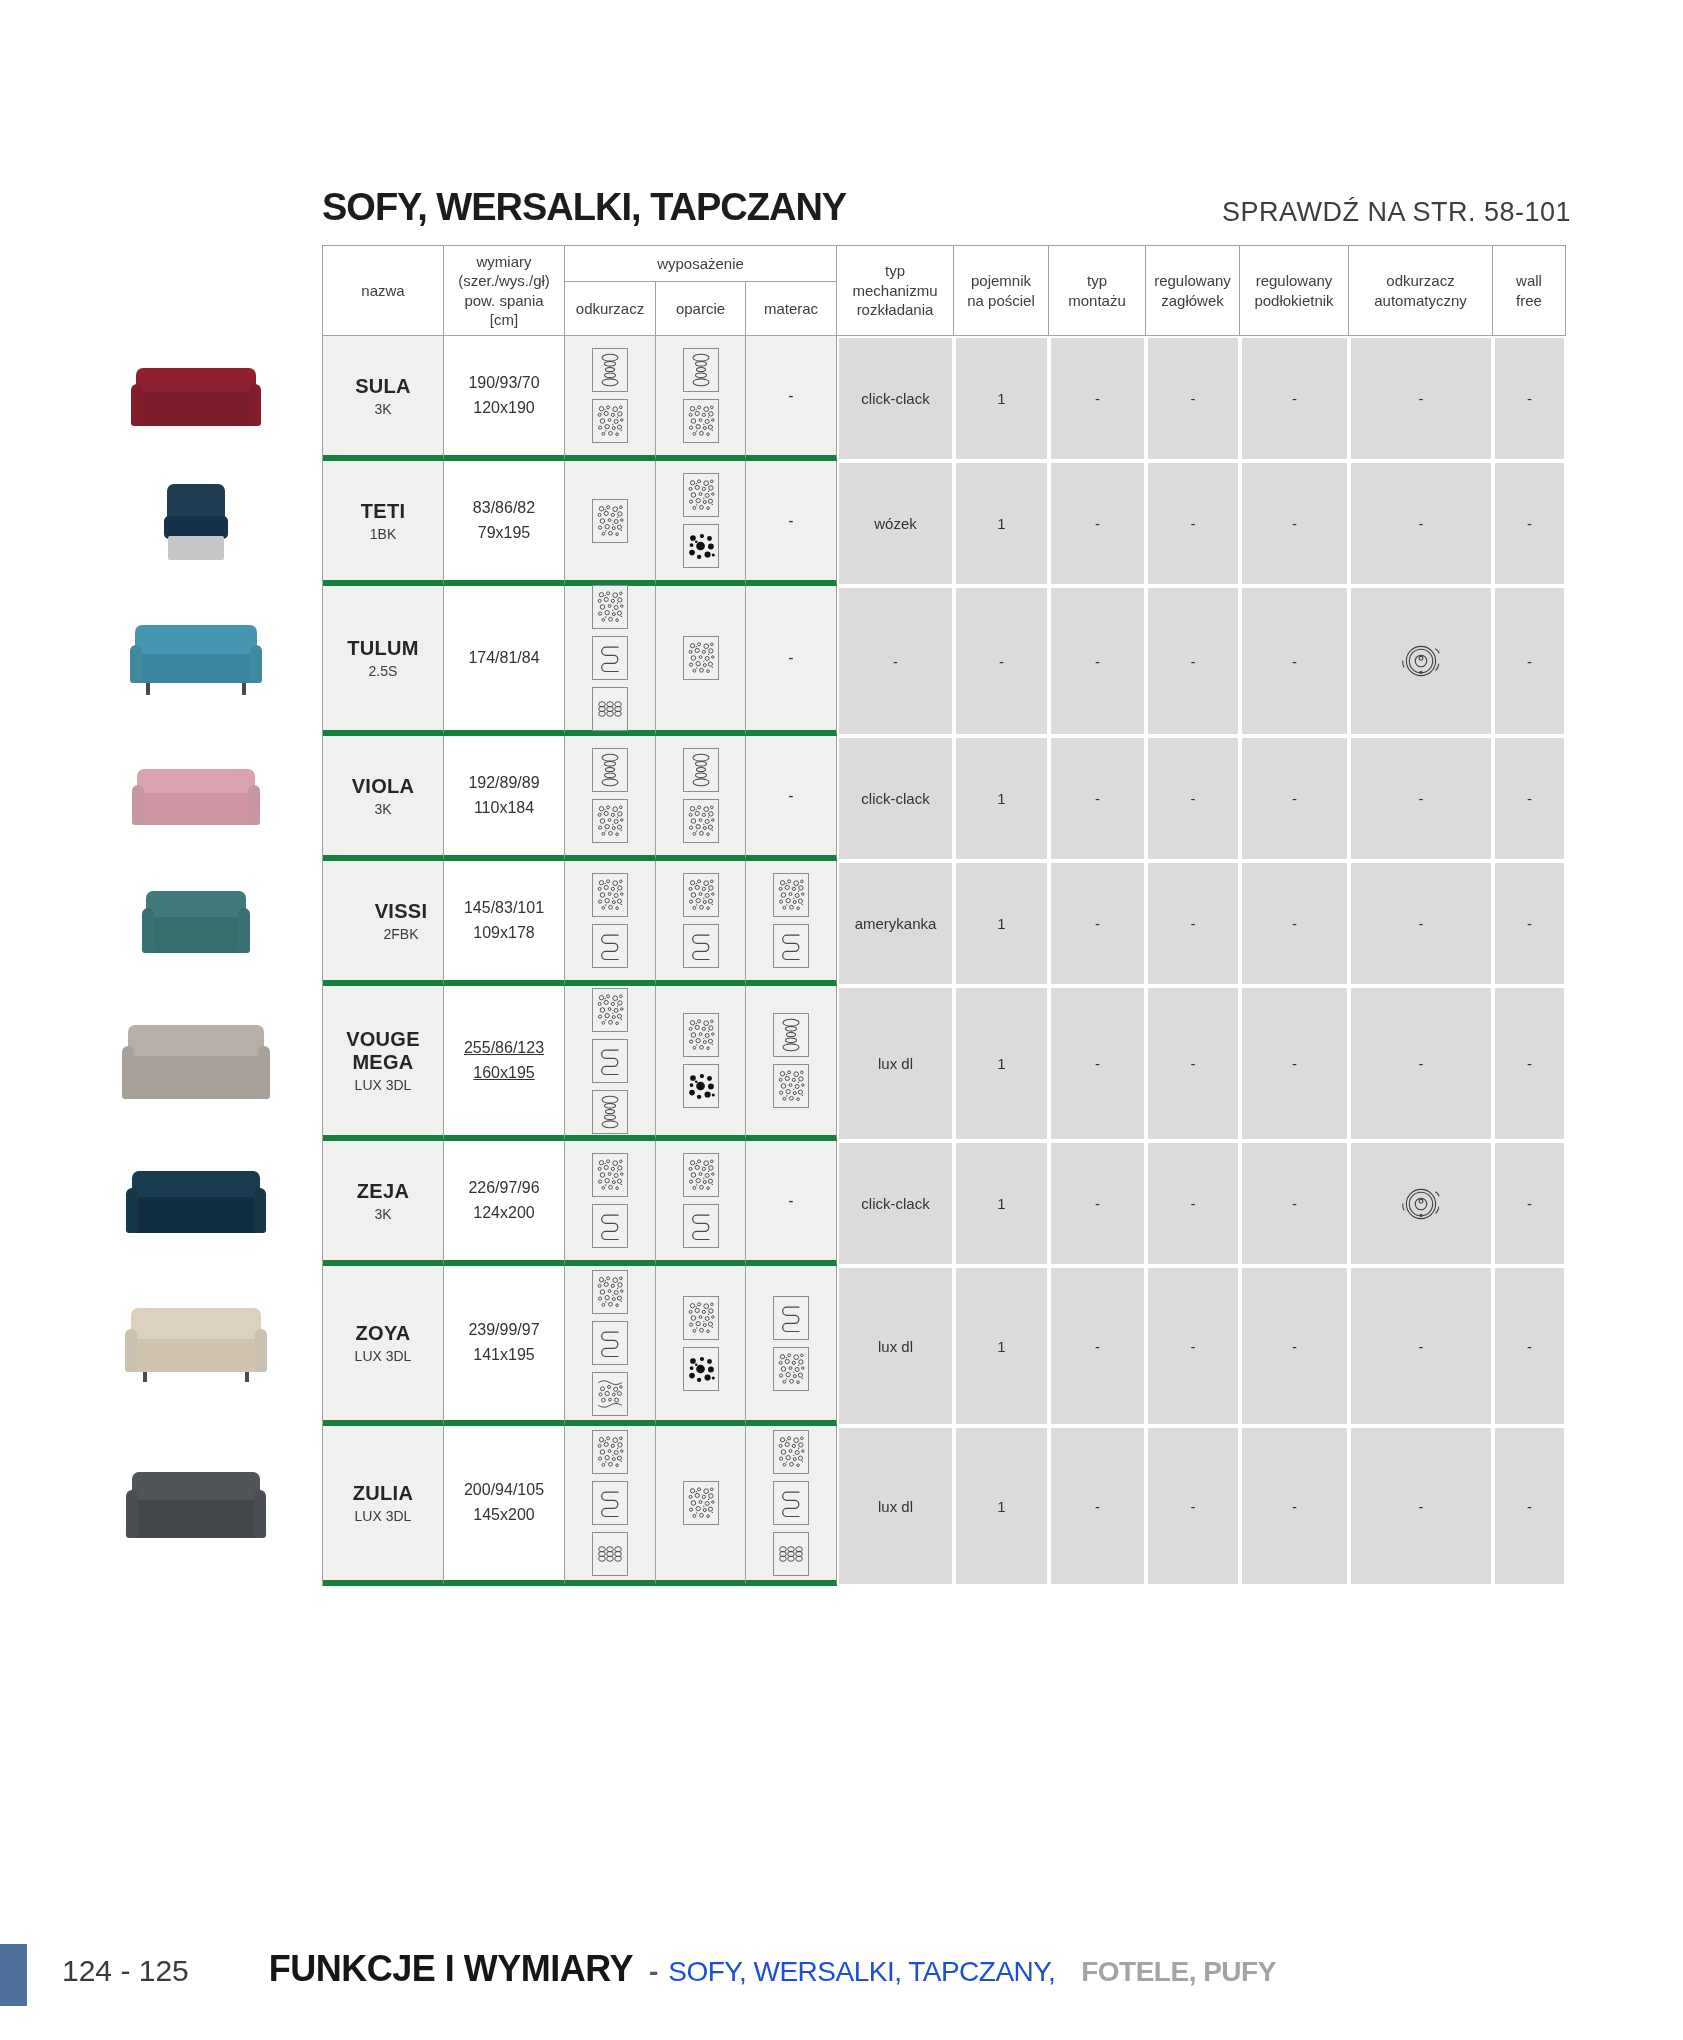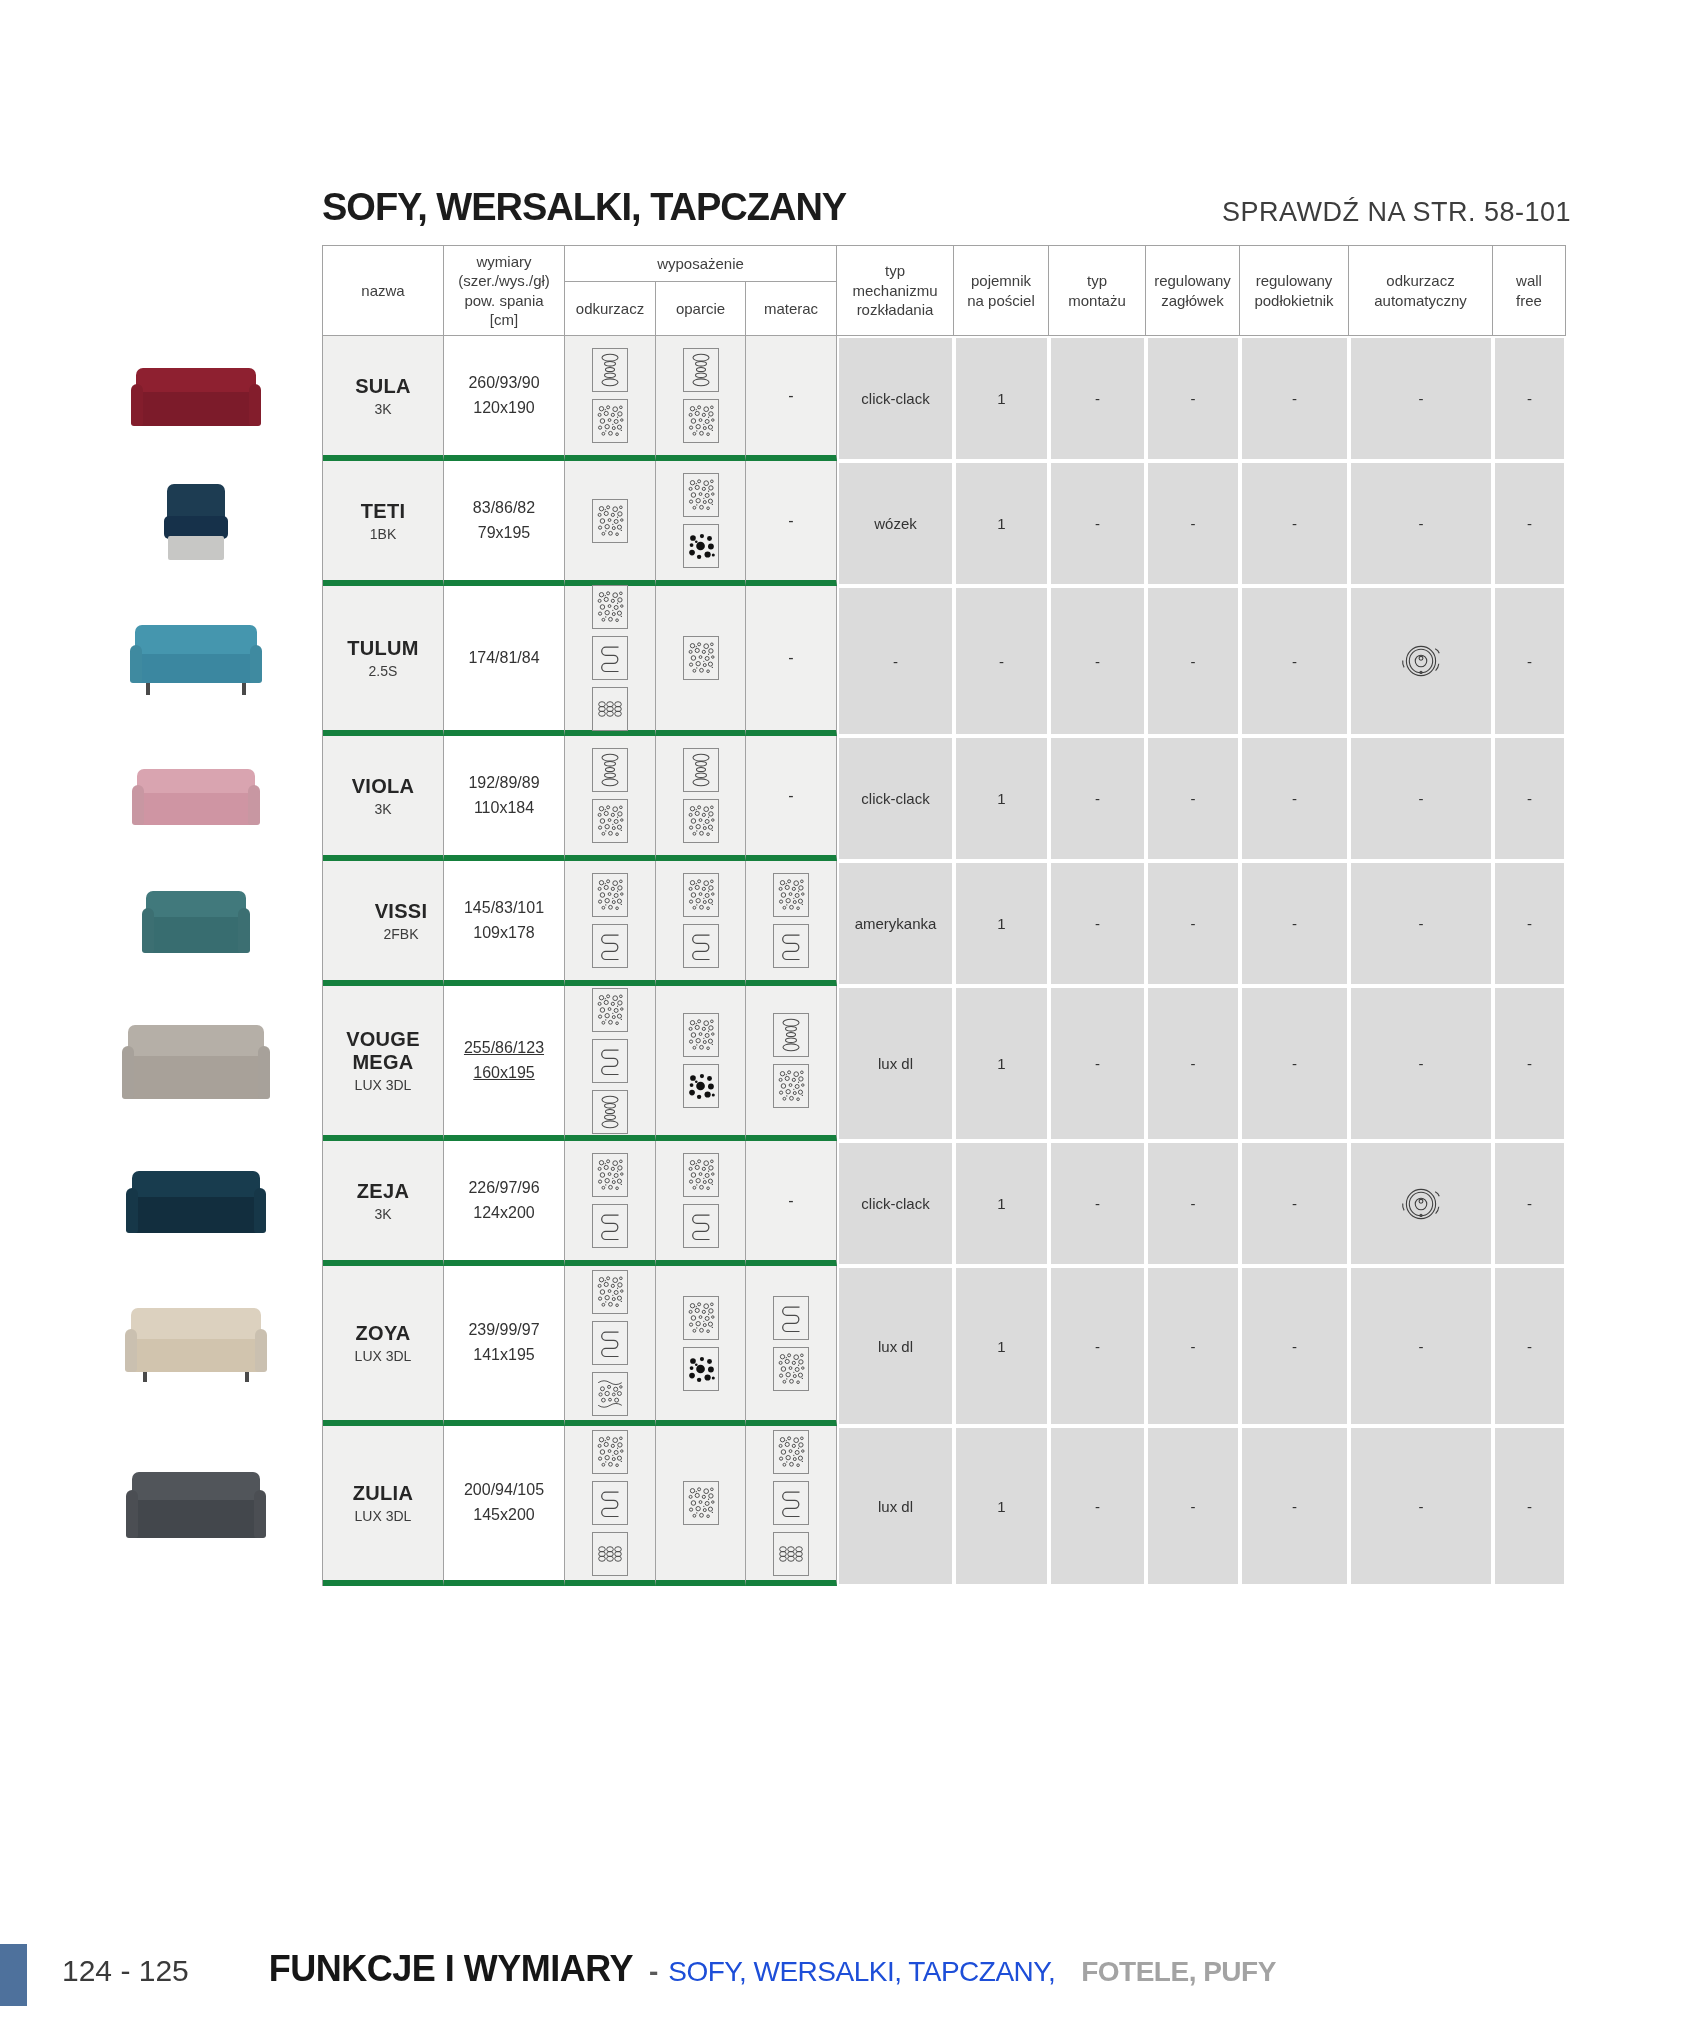--- a/index.html
+++ b/index.html
@@ -71,21 +71,21 @@
     <div class="hc" style="grid-column:11;grid-row:1/3">odkurzacz
 automatyczny</div>
     <div class="hc" style="grid-column:12;grid-row:1/3">wall
 free</div>
   <div class="cell lined bg-light" style="grid-area: 3 / 1;">
         <div class="namewrap">
           <div class="name">SULA</div>
           <div class="variant">3K</div>
         </div>
       </div>
-      <div class="cell lined bg-white dims" style="grid-area: 3 / 2;">260/93/90
+      <div class="cell lined bg-white dims" style="grid-area: 3 / 2;">190/93/70
 120x190</div>
       <div class="cell lined bg-light eqcol" style="grid-area: 3 / 3;">
         <div class="eq-icon">
           <svg viewBox="0 0 36 42" width="34" height="40">
             <g fill="none" stroke="#4a4a4a" stroke-width="1.1">
               <ellipse cx="18" cy="8" rx="8.5" ry="3.6"></ellipse>
               <ellipse cx="18" cy="34" rx="8.5" ry="3.6"></ellipse>
               <ellipse cx="18" cy="14.5" rx="5.8" ry="2.4"></ellipse>
               <ellipse cx="18" cy="20.5" rx="4.8" ry="2.2"></ellipse>
               <ellipse cx="18" cy="26.5" rx="5.8" ry="2.4"></ellipse>

